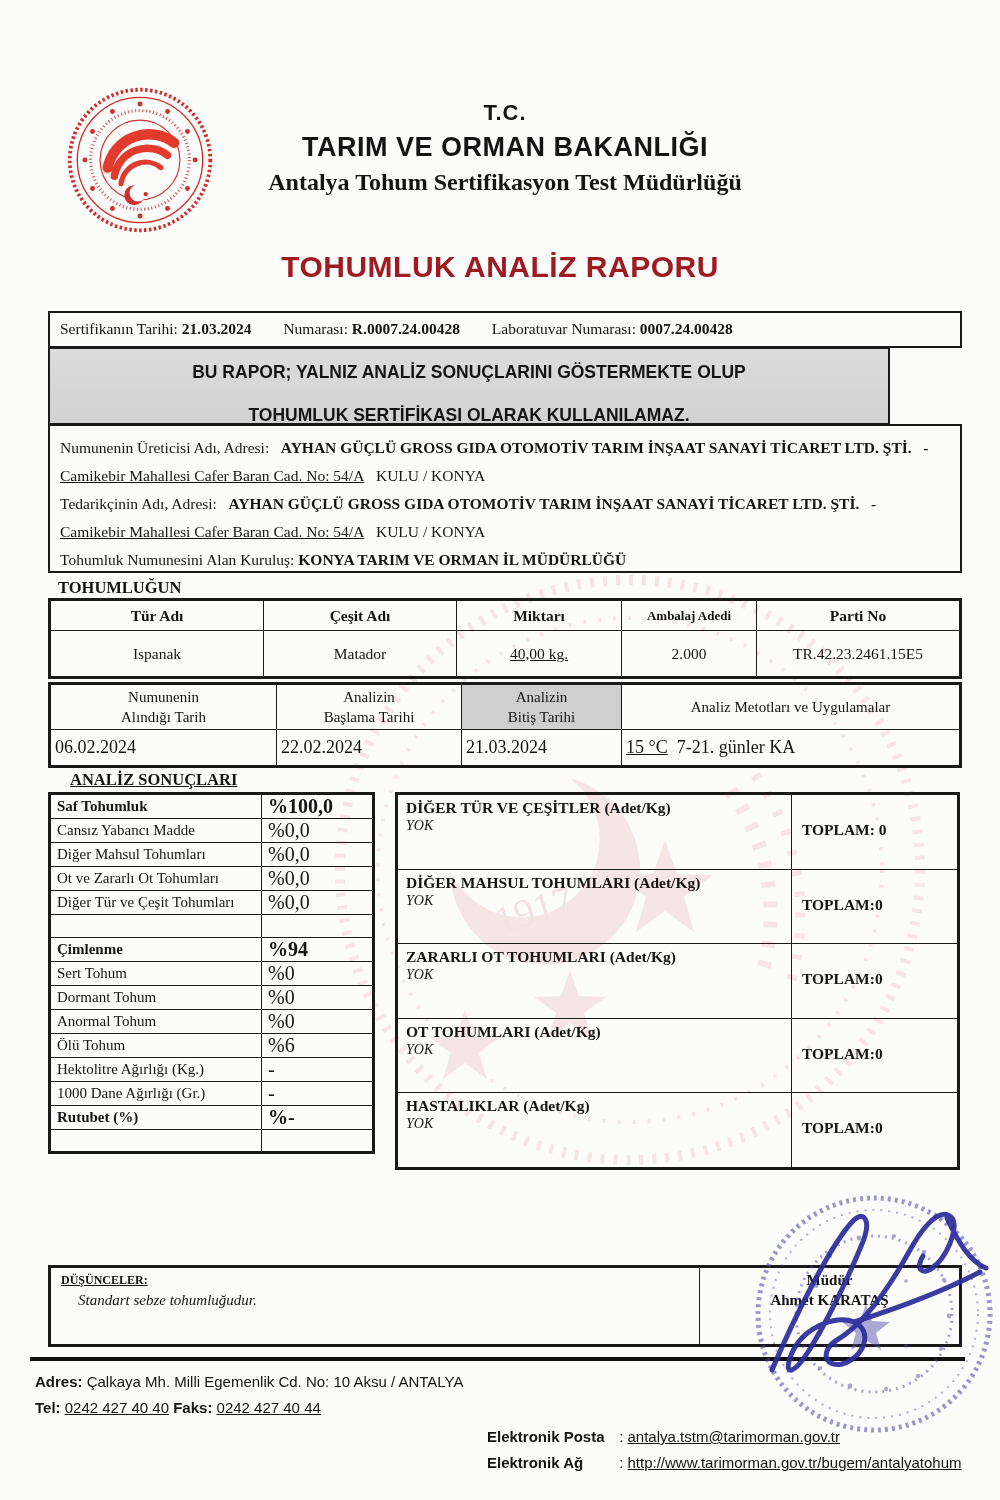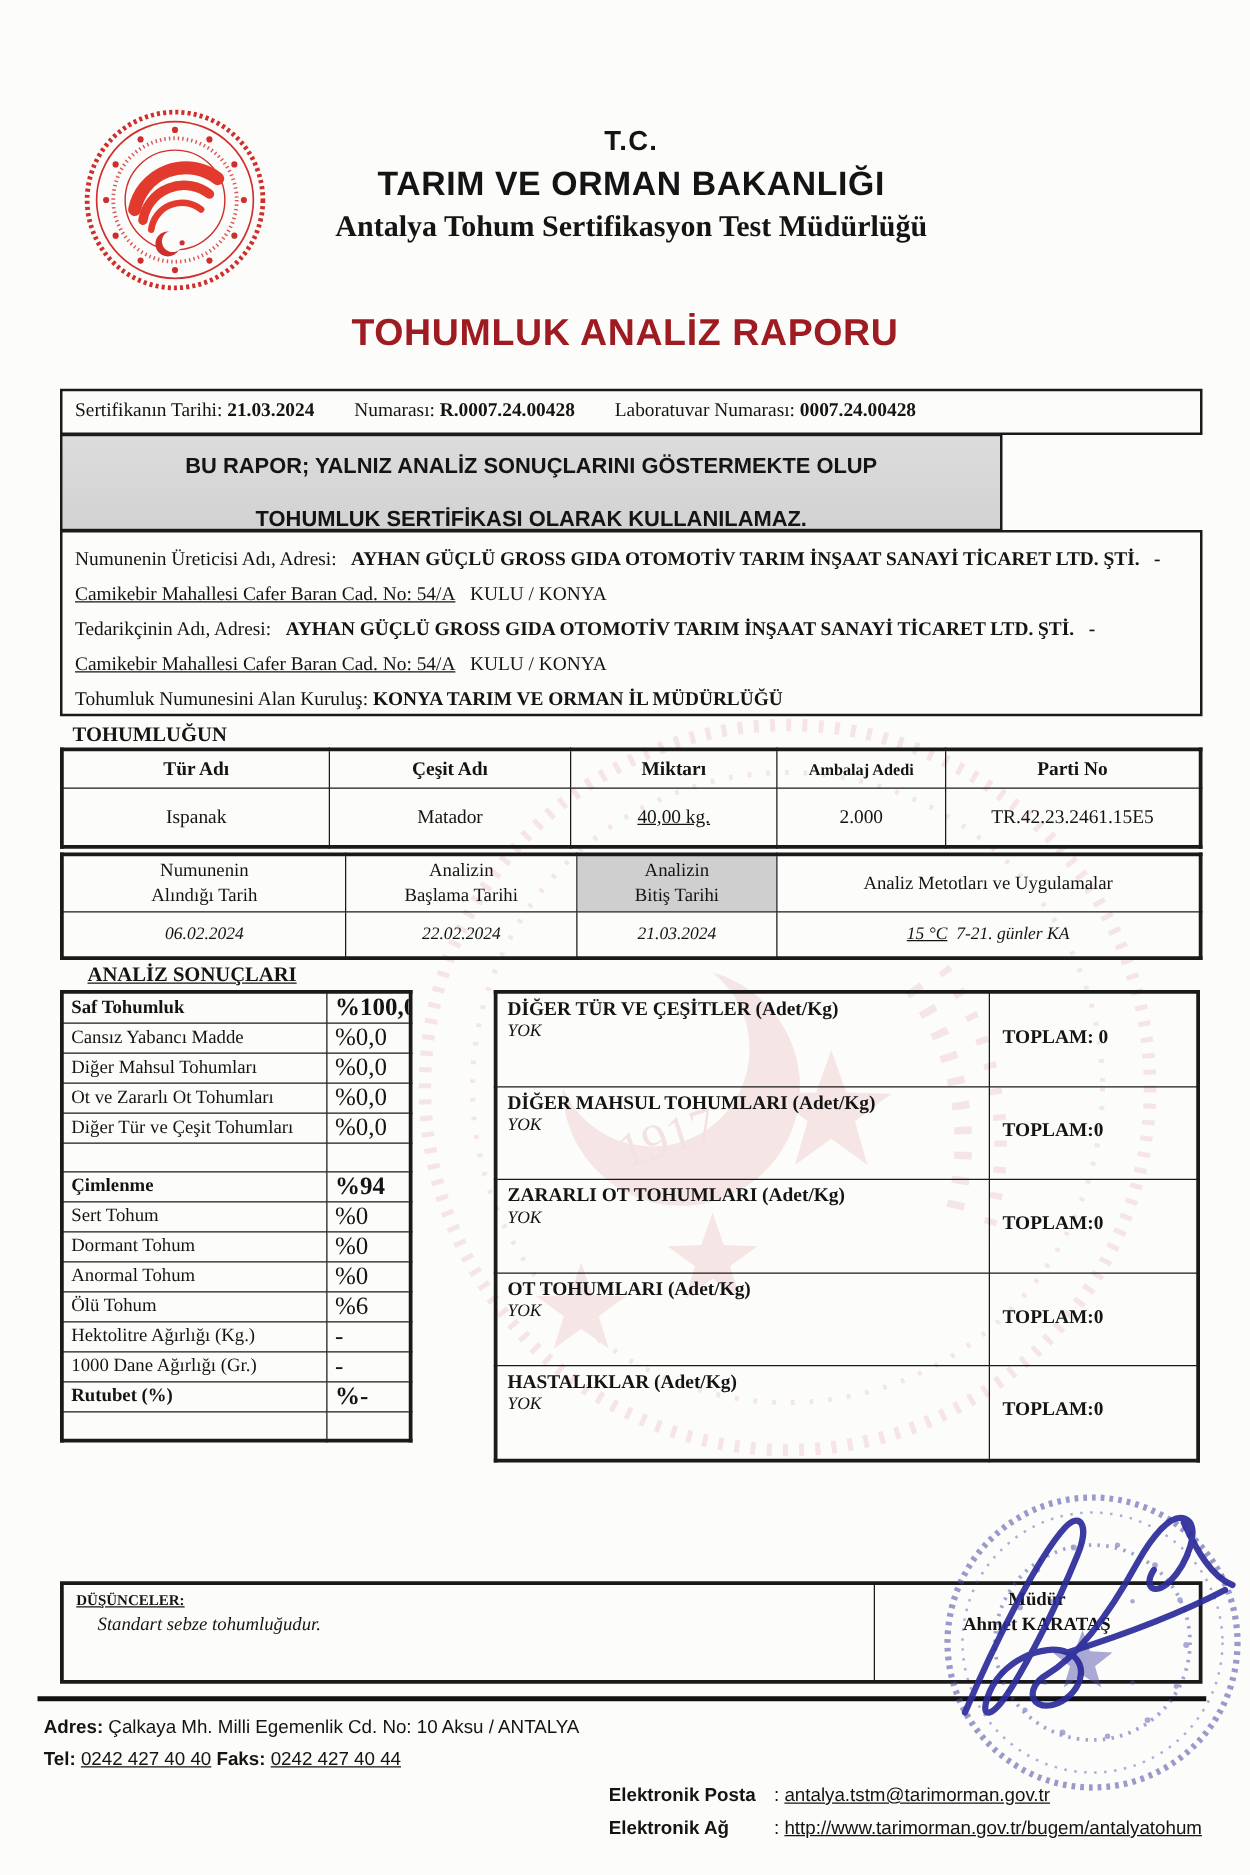--- a/index.html
+++ b/index.html
@@ -19,21 +19,21 @@
     left:0; top:250px; width:1000px; text-align:center;
     font-family:"Liberation Sans", sans-serif; font-weight:bold; font-size:30px;
     color:#9e1b21; letter-spacing:0.5px;
   }
 
   
   .box { border:2px solid #1a1a1a; box-sizing:border-box; }
   .cert-box { left:48px; top:311px; width:914px; height:37px; padding:7px 10px 0 10px; font-size:15.5px; }
   .cert-box b { margin-right:28px; }
   .banner-box {
-    left:48px; top:347px; width:754px; height:78px;
+    left:48px; top:347px; width:842px; height:78px;
     background:linear-gradient(180deg,#dcdcdc,#d2d2d2);
     text-align:center; font-family:"Liberation Sans", sans-serif; font-weight:bold; font-size:17.5px;
   }
   .banner-box .l1 { margin-top:13px; }
   .banner-box .l2 { margin-top:22px; }
   .party-box { left:48px; top:424px; width:914px; height:149px; padding:8px 10px 0 10px; font-size:15.5px; line-height:28px; }
   .u { text-decoration:underline; }
   .bold { font-weight:bold; }
 
   
@@ -42,24 +42,24 @@
   
   table { border-collapse:collapse; table-layout:fixed; }
   .grid { border:3px solid #1a1a1a; }
   .grid td, .grid th { border:1.6px solid #1a1a1a; font-weight:normal; padding:0 4px; overflow:hidden; }
   .seed-tbl { left:48px; top:598px; width:914px; }
   .seed-tbl th { font-weight:bold; font-size:15.5px; height:29px; text-align:center; }
   .seed-tbl th.small { font-size:13px; }
   .seed-tbl td { height:45px; text-align:center; font-size:15.5px; }
   .dates-tbl { left:48px; top:682px; width:914px; }
   .dates-tbl th { font-weight:normal; font-size:15px; height:44px; text-align:center; line-height:20px; }
-  .dates-tbl td { height:35px; text-align:center; font-size:14px;font-style:italic; }
+  .dates-tbl td { height:35px; font-size:18px; }
   .shaded { background:#cfcfcf; }
 
-  .left-tbl { left:48px; top:792px; width:282px;border-radius:22px; }
+  .left-tbl { left:48px; top:792px; width:327px;border-radius:22px; }
   .left-tbl td { height:21.7px; font-size:15px; padding:0 6px; }
   .left-tbl td.v { font-size:20px; }
   .left-tbl tr.b td:first-child, .left-tbl tr.b td.v { font-weight:bold; }
 
   .right-tbl { left:395px; top:792px; width:565px; }
   .right-tbl td { vertical-align:top; }
   .right-tbl td.cat { padding:4px 8px; height:65.5px; }
   .right-tbl .cat-title { font-weight:bold; font-size:15.5px; }
   .right-tbl .cat-val { font-style:italic; font-size:14px; margin-top:1px; }
   .right-tbl td.tot { font-weight:bold; font-size:15.5px; padding:26px 8px 0 10px; }

